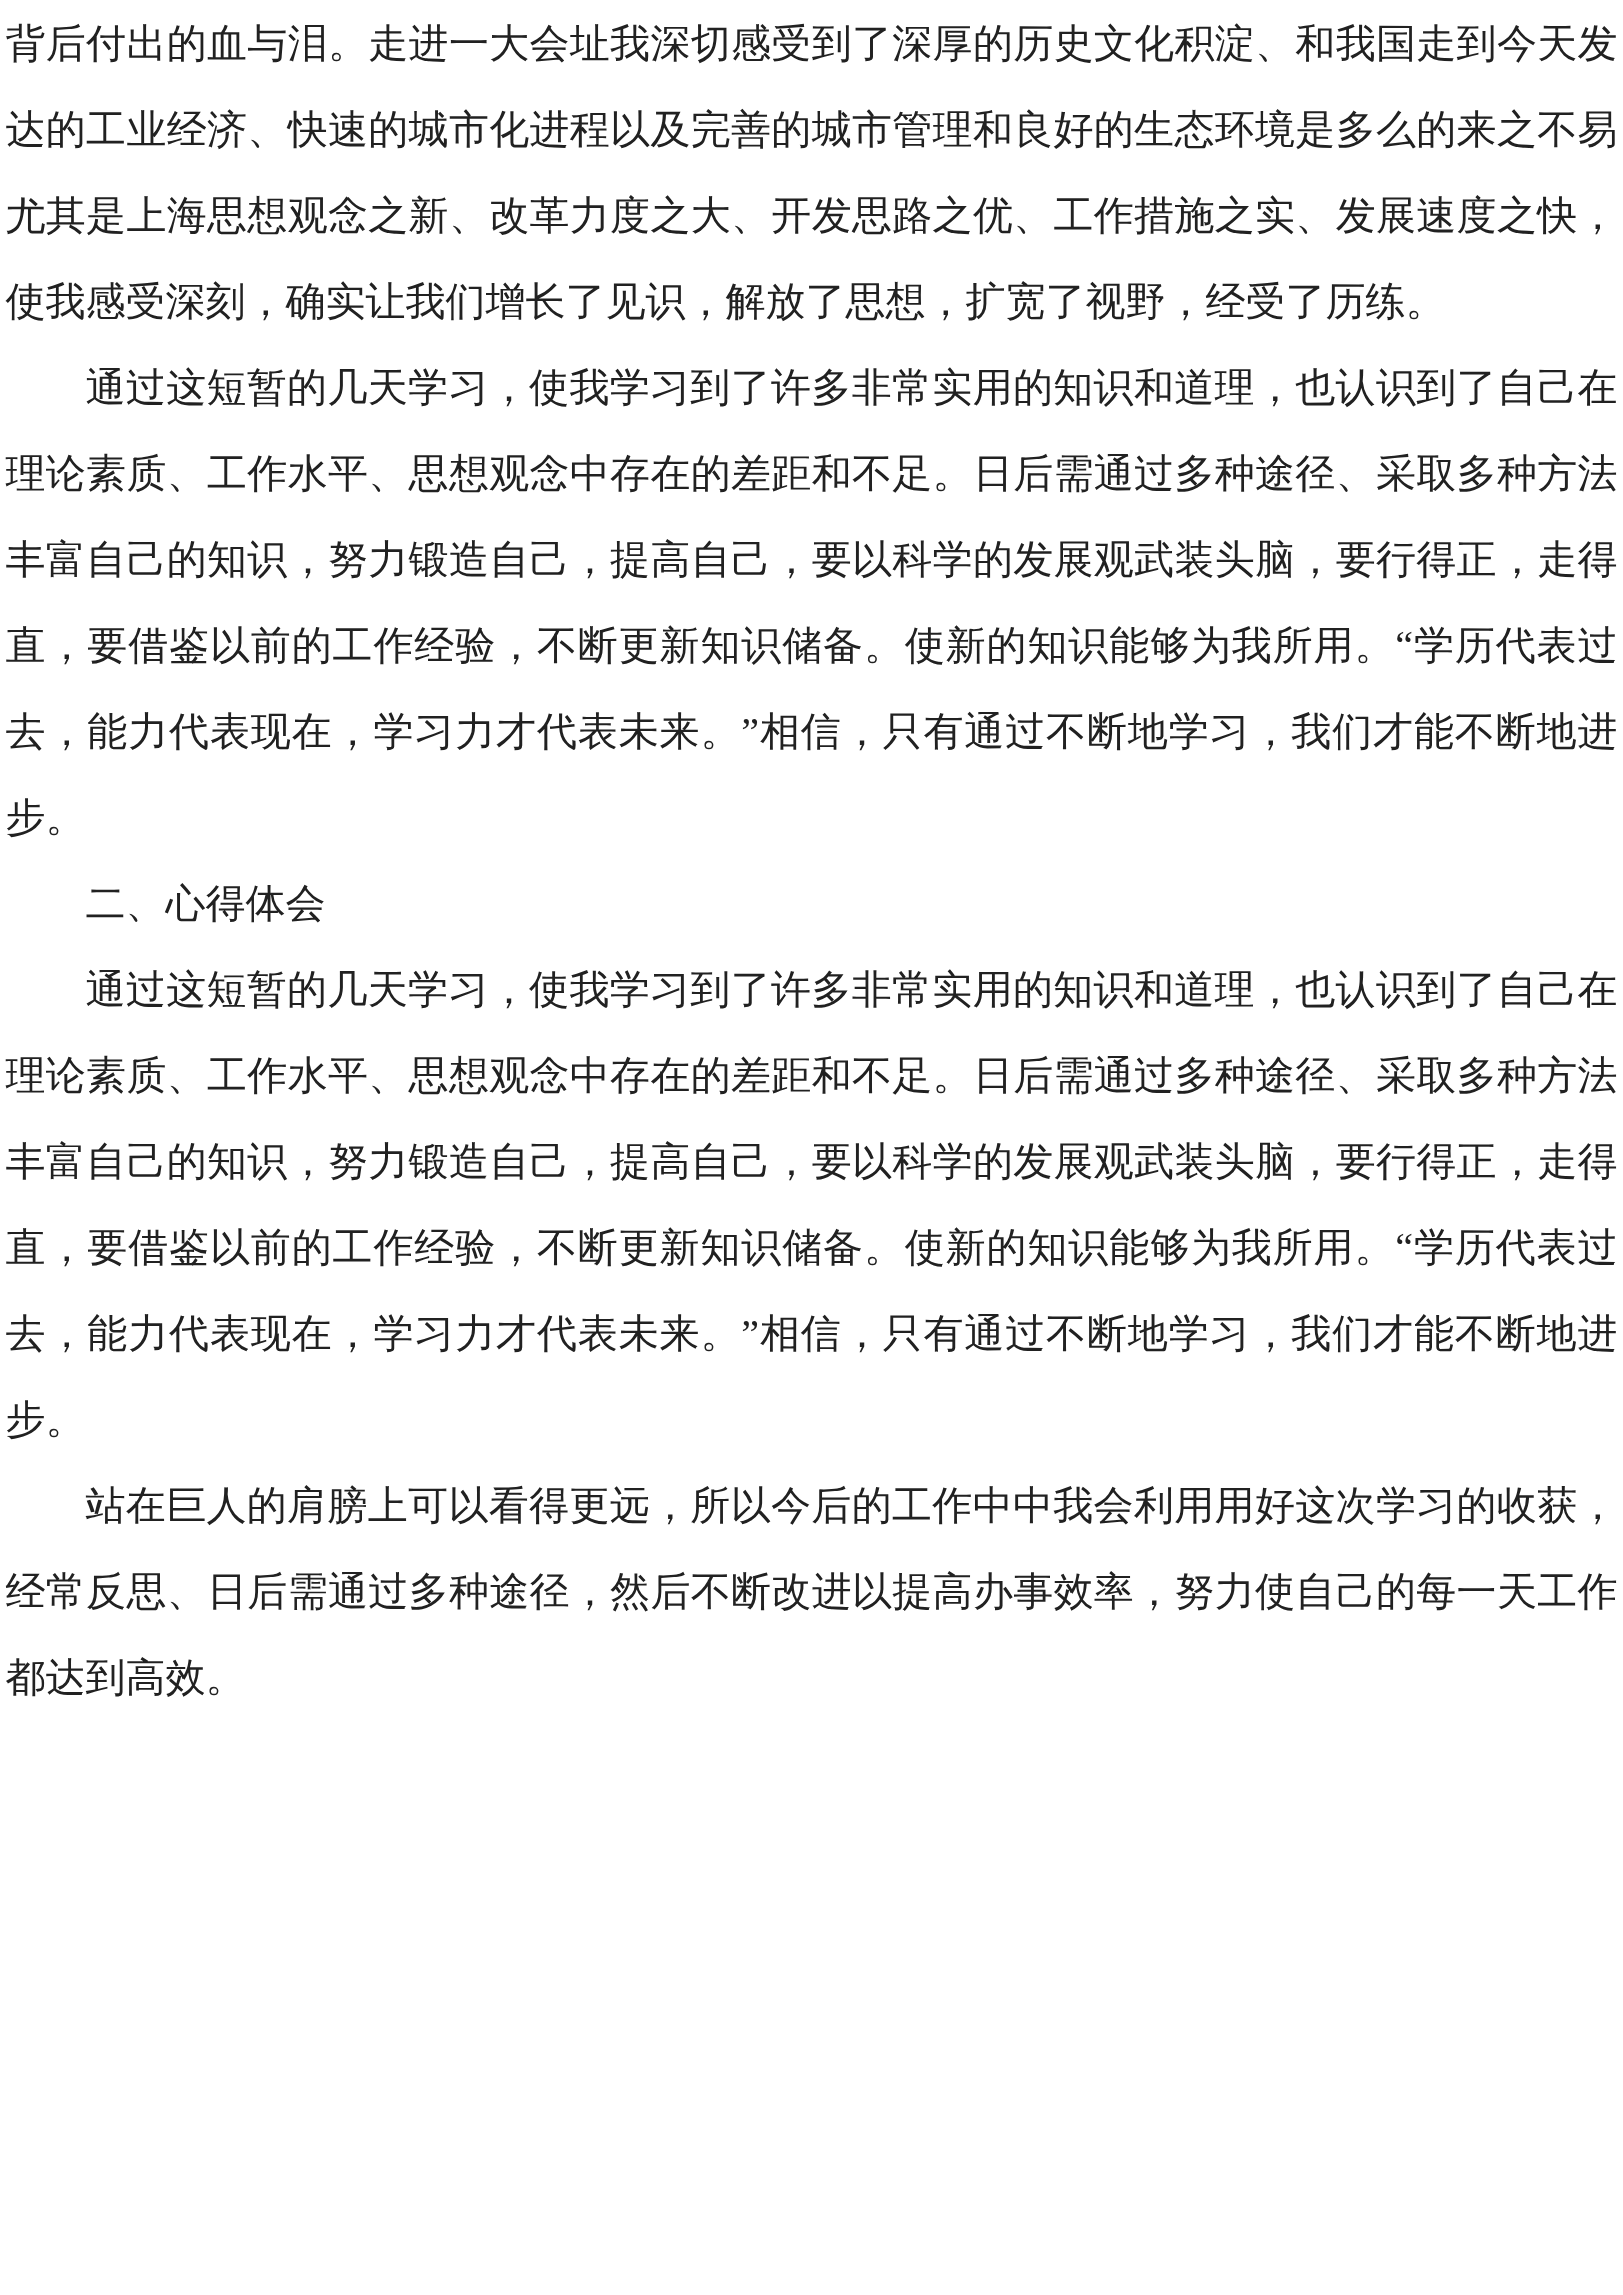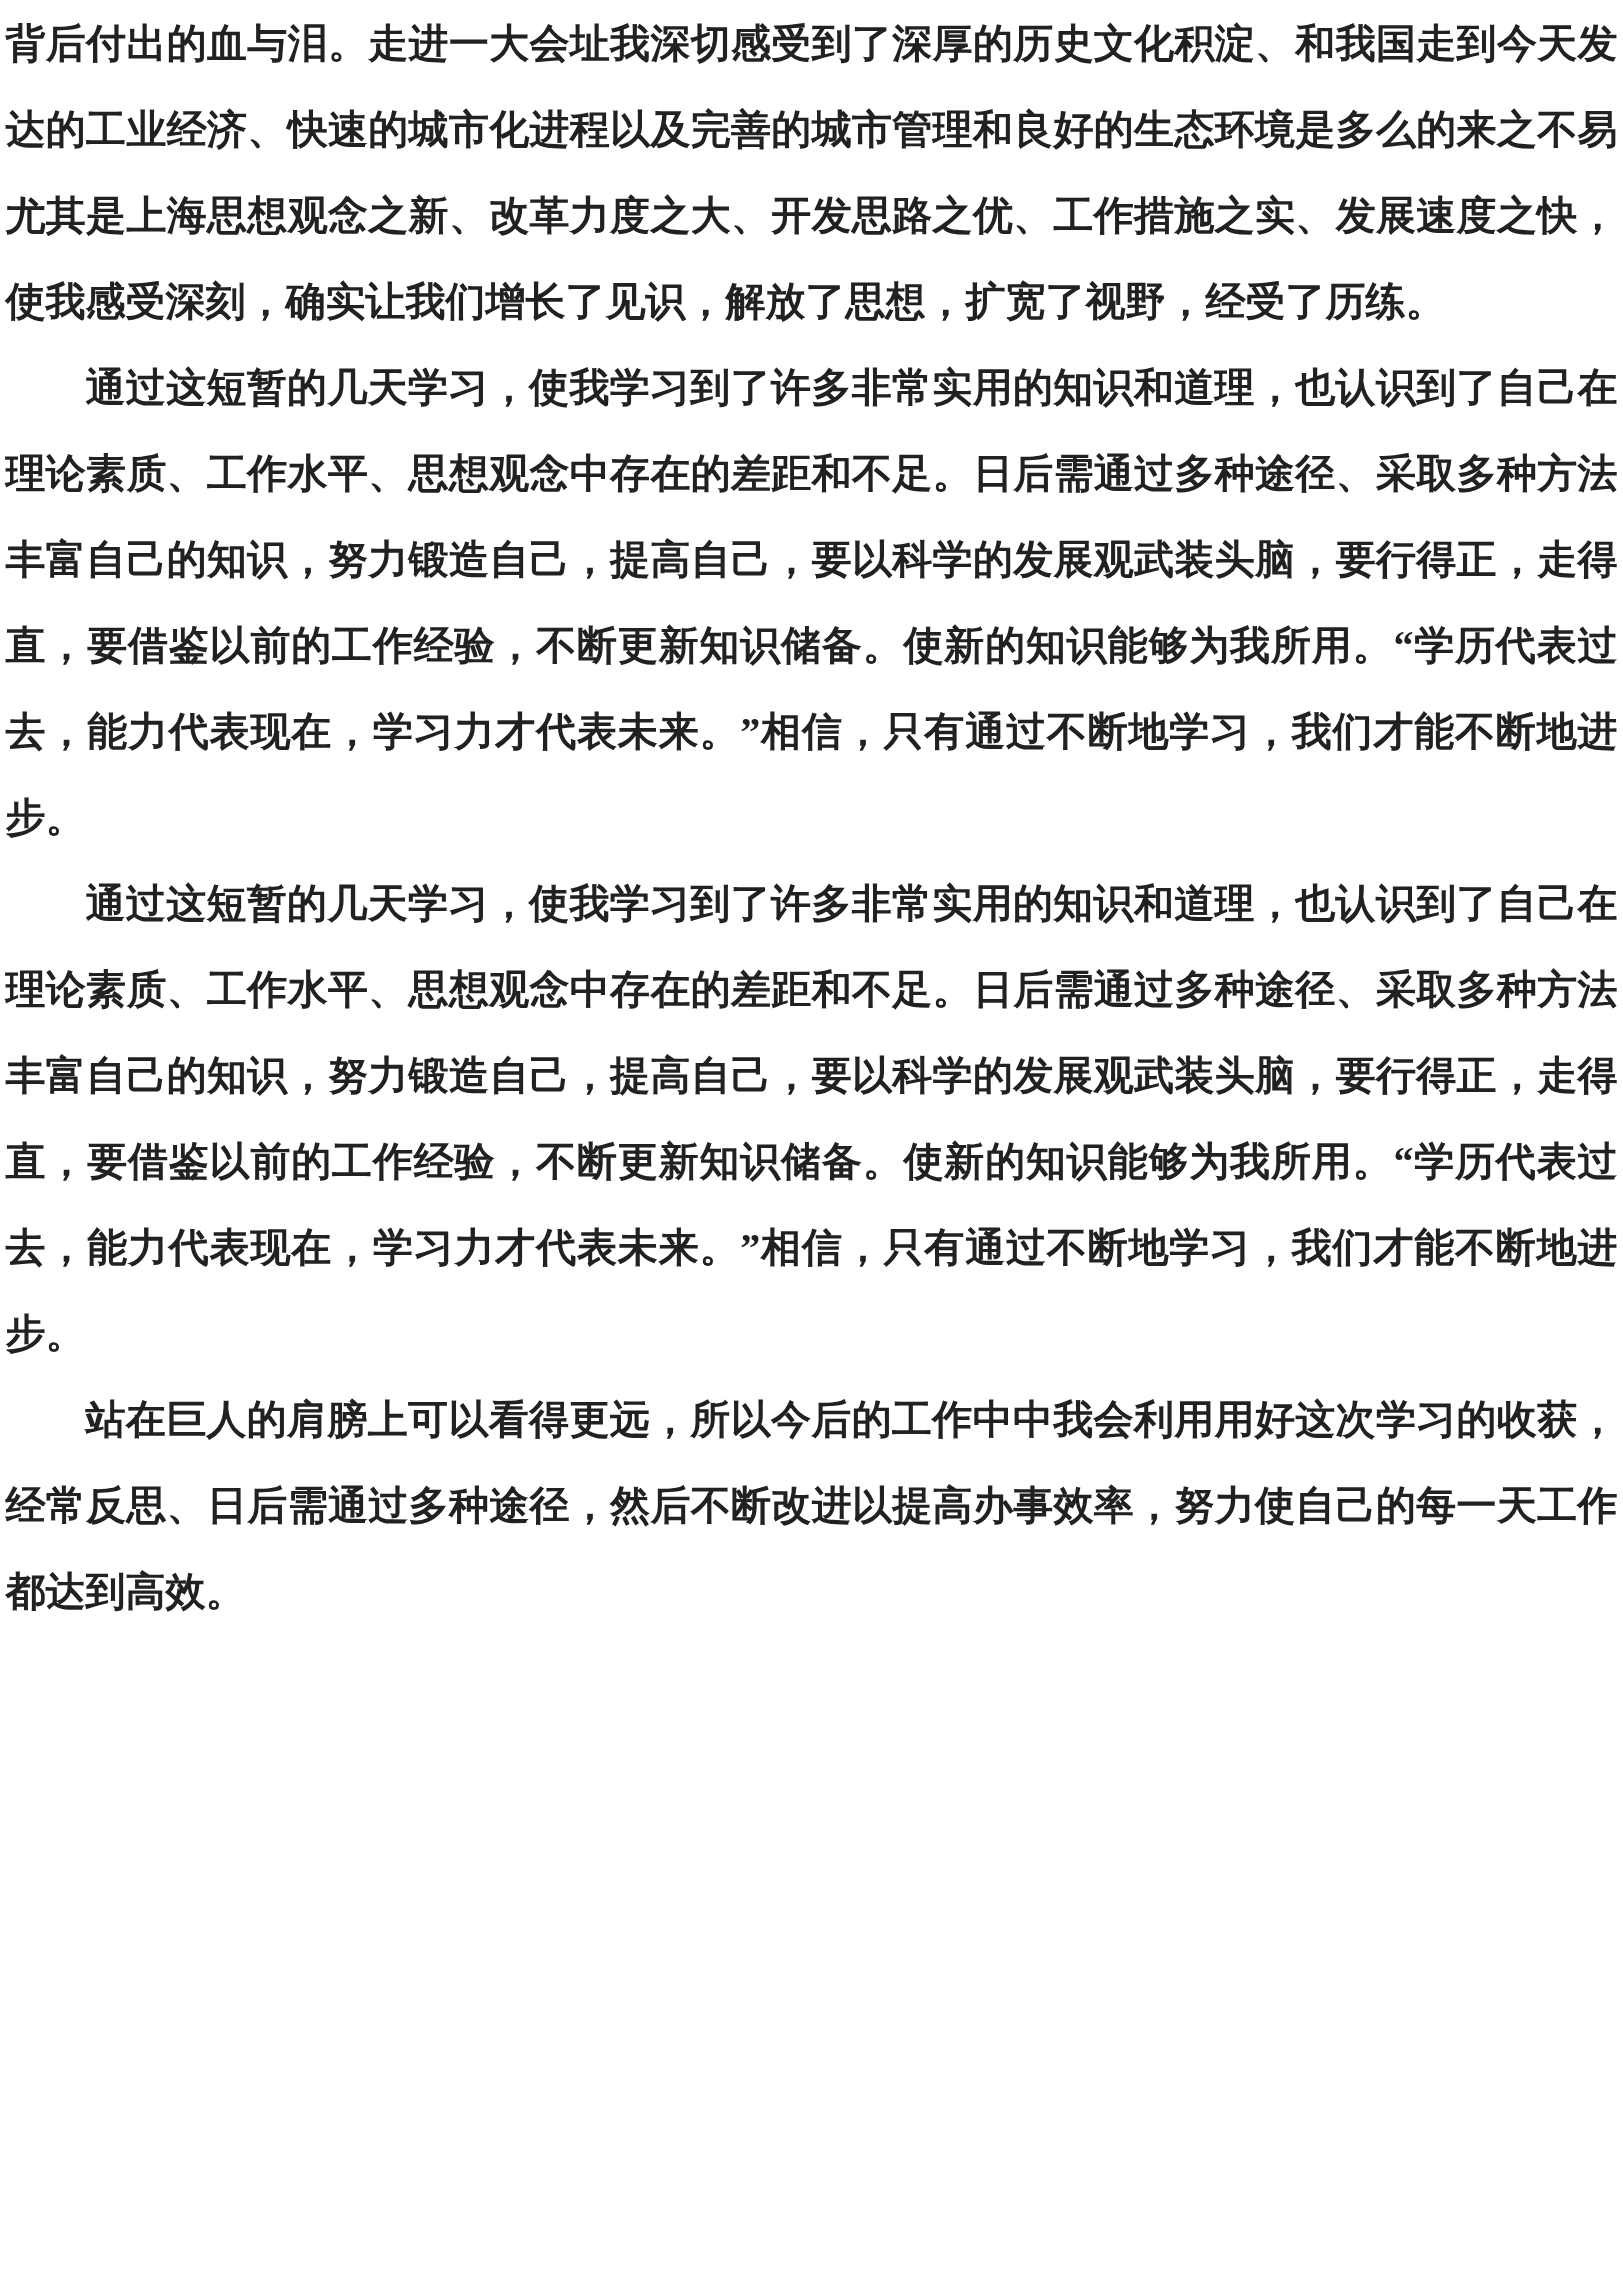--- a/index.html
+++ b/index.html
@@ -8,21 +8,20 @@
     background: #ffffff;
   }
   .page {
     position: relative;
     width: 1623px;
     height: 2295px;
     box-sizing: border-box;
     padding: 1.4px 5.5px 0 5.5px;
     background: #ffffff;
     overflow: hidden;
-    font-weight: bold;
   }
   .doc-text {
     margin: 0;
     font-family: "Liberation Serif", "DejaVu Serif", serif;
     font-size: 40px;
     line-height: 86px;
     color: #212121;
     text-align: justify;
     text-justify: inter-character;
     word-break: normal;
@@ -32,18 +31,19 @@
   }
 </style>
 </head>
 <body>
 
 <div class="page">
   <p class="doc-text">背后付出的血与泪。走进一大会址我深切感受到了深厚的历史文化积淀、和我国走到今天发达的工业经济、快速的城市化进程以及完善的城市管理和良好的生态环境是多么的来之不易尤其是上海思想观念之新、改革力度之大、开发思路之优、工作措施之实、发展速度之快，使我感受深刻，确实让我们增长了见识，解放了思想，扩宽了视野，经受了历练。</p>
 
   <p class="doc-text indent">通过这短暂的几天学习，使我学习到了许多非常实用的知识和道理，也认识到了自己在理论素质、工作水平、思想观念中存在的差距和不足。日后需通过多种途径、采取多种方法丰富自己的知识，努力锻造自己，提高自己，要以科学的发展观武装头脑，要行得正，走得直，要借鉴以前的工作经验，不断更新知识储备。使新的知识能够为我所用。“学历代表过去，能力代表现在，学习力才代表未来。”相信，只有通过不断地学习，我们才能不断地进步。</p>
 
+  <p class="doc-text indent">二、心得体会</p>
 
   <p class="doc-text indent">通过这短暂的几天学习，使我学习到了许多非常实用的知识和道理，也认识到了自己在理论素质、工作水平、思想观念中存在的差距和不足。日后需通过多种途径、采取多种方法丰富自己的知识，努力锻造自己，提高自己，要以科学的发展观武装头脑，要行得正，走得直，要借鉴以前的工作经验，不断更新知识储备。使新的知识能够为我所用。“学历代表过去，能力代表现在，学习力才代表未来。”相信，只有通过不断地学习，我们才能不断地进步。</p>
 
   <p class="doc-text indent">站在巨人的肩膀上可以看得更远，所以今后的工作中中我会利用用好这次学习的收获，经常反思、日后需通过多种途径，然后不断改进以提高办事效率，努力使自己的每一天工作都达到高效。</p>
 </div>
 
 
 </body></html>

